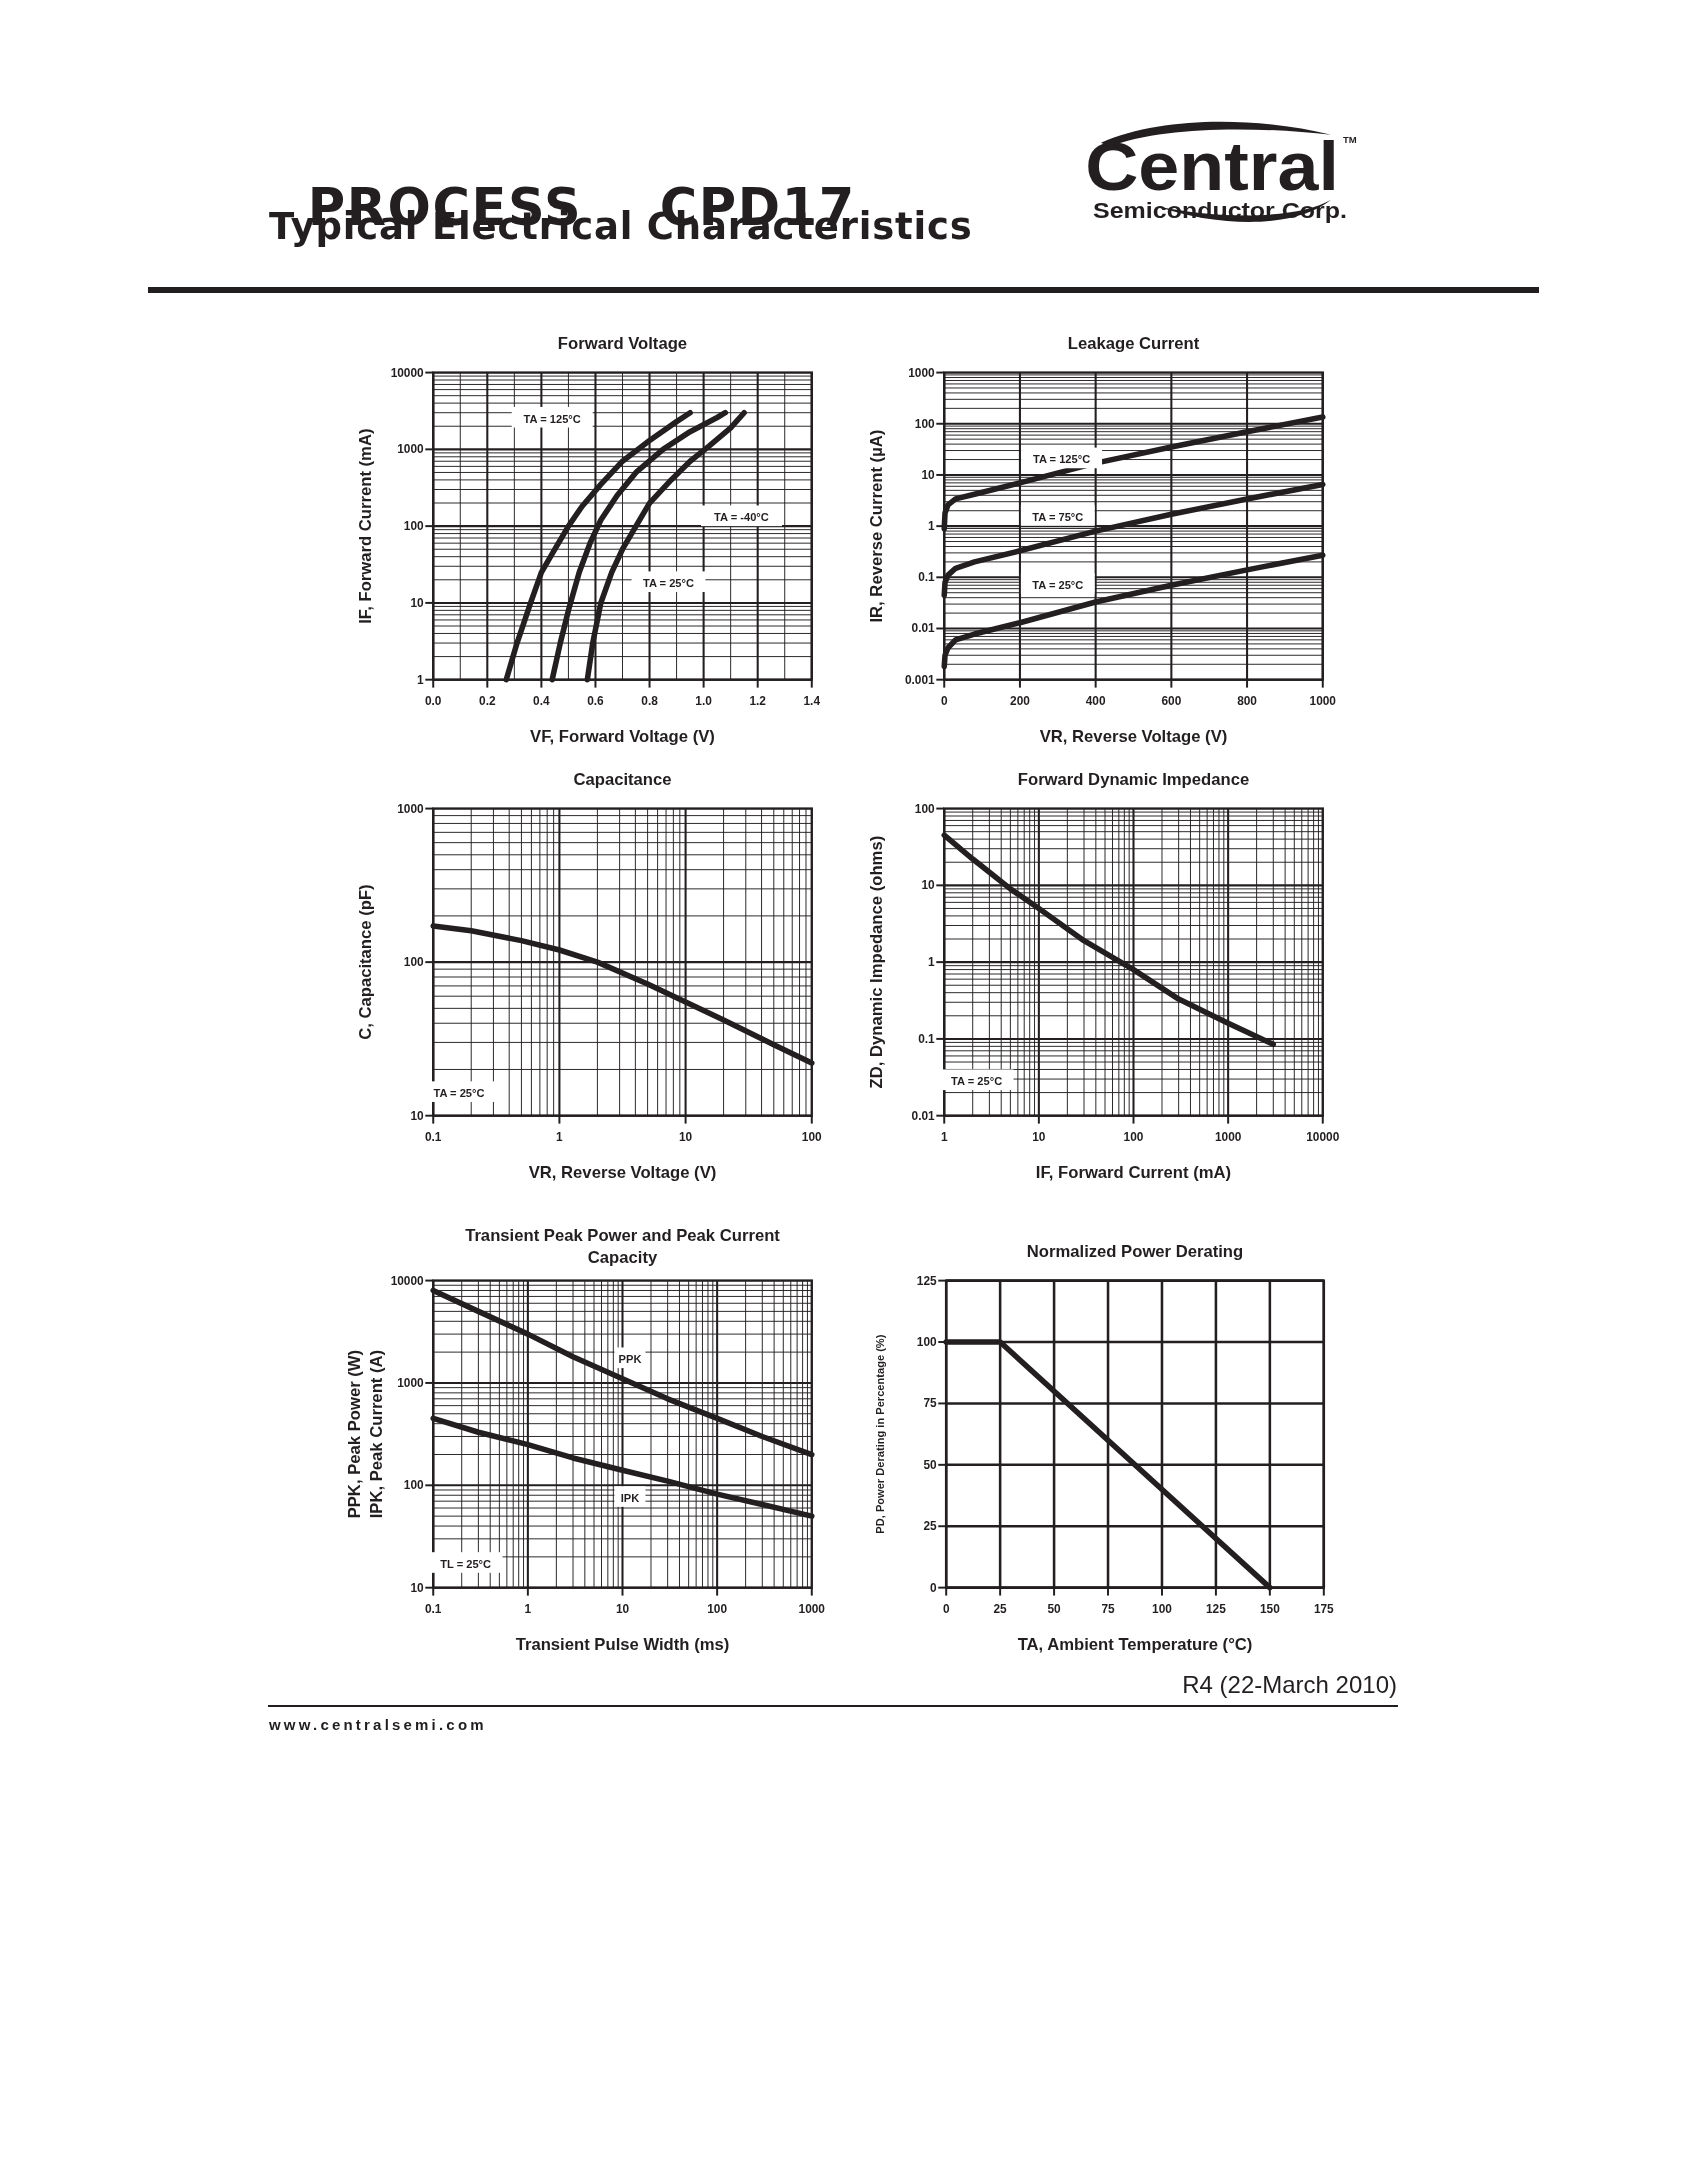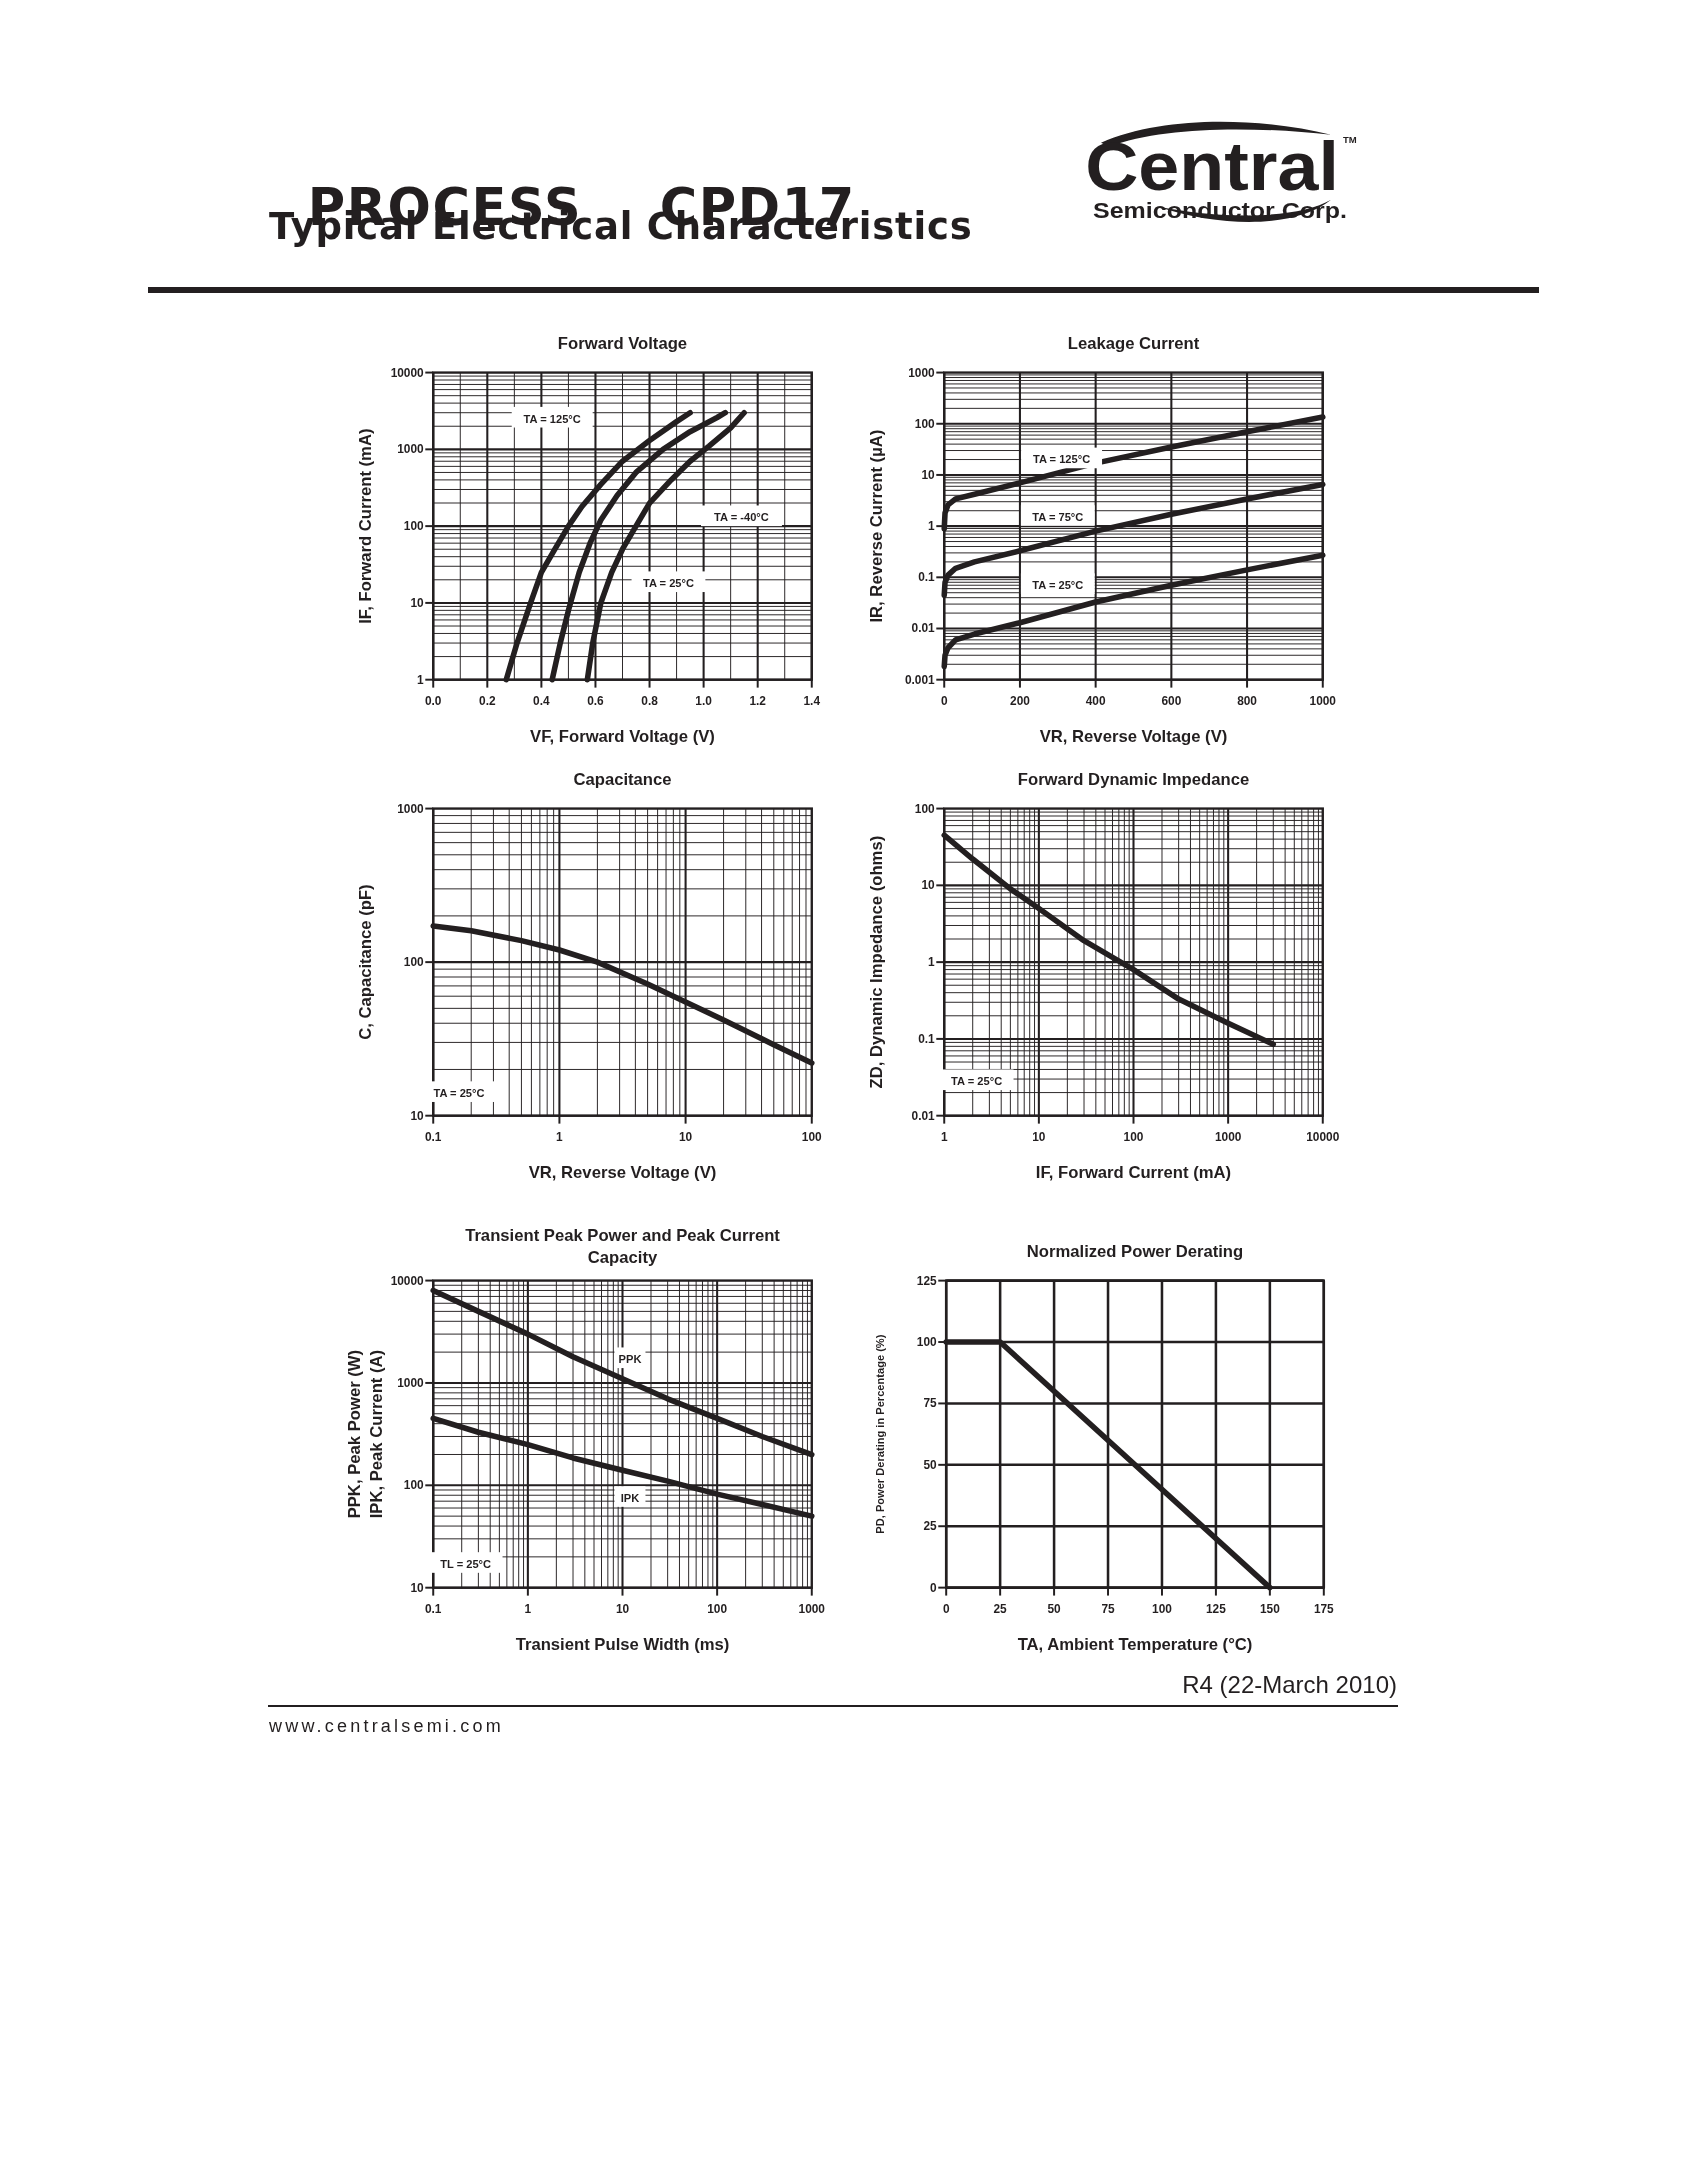--- a/index.html
+++ b/index.html
@@ -6,21 +6,21 @@
   body{width:1687px;height:2183px;position:relative;overflow:hidden;font-family:"Liberation Sans",sans-serif;color:#231f20;}
   .abs{position:absolute;}
   .title-main{left:269px;top:119px;font-family:"DejaVu Sans",sans-serif;font-weight:bold;font-size:51px;letter-spacing:1.6px;white-space:pre;transform:scaleY(1.0);}
   .title-sub{left:269px;top:184px;font-family:"DejaVu Sans",sans-serif;font-weight:bold;font-size:37px;letter-spacing:0.8px;white-space:nowrap;margin-top:21px;}
   .rule-top{left:148px;top:287px;width:1391px;height:6.4px;background:#231f20;}
   .logo{left:1069px;top:111px;width:302px;height:119px;}
   svg text{font-family:"Liberation Sans",sans-serif;fill:#231f20;}
   .chart{position:absolute;}
   .rev{right:290px;top:1671px;font-size:24px;white-space:nowrap;text-align:right;}
   .rule-foot{left:268px;top:1705px;width:1130px;height:2.4px;background:#231f20;}
-  .url{left:269px;top:1716px;font-size:18px;font-weight:normal;letter-spacing:3.2px;white-space:nowrap;}
+  .url{left:269px;top:1716px;font-size:15px;font-weight:bold;letter-spacing:3.2px;white-space:nowrap;}
 </style>
 </head>
 <body>
 
 <div class="abs title-main">
   <span>PROCESS</span><span>    </span><span>CPD17</span>
 </div>
 <div class="abs title-sub">Typical Electrical Characteristics</div>
 
 <div class="abs logo">

